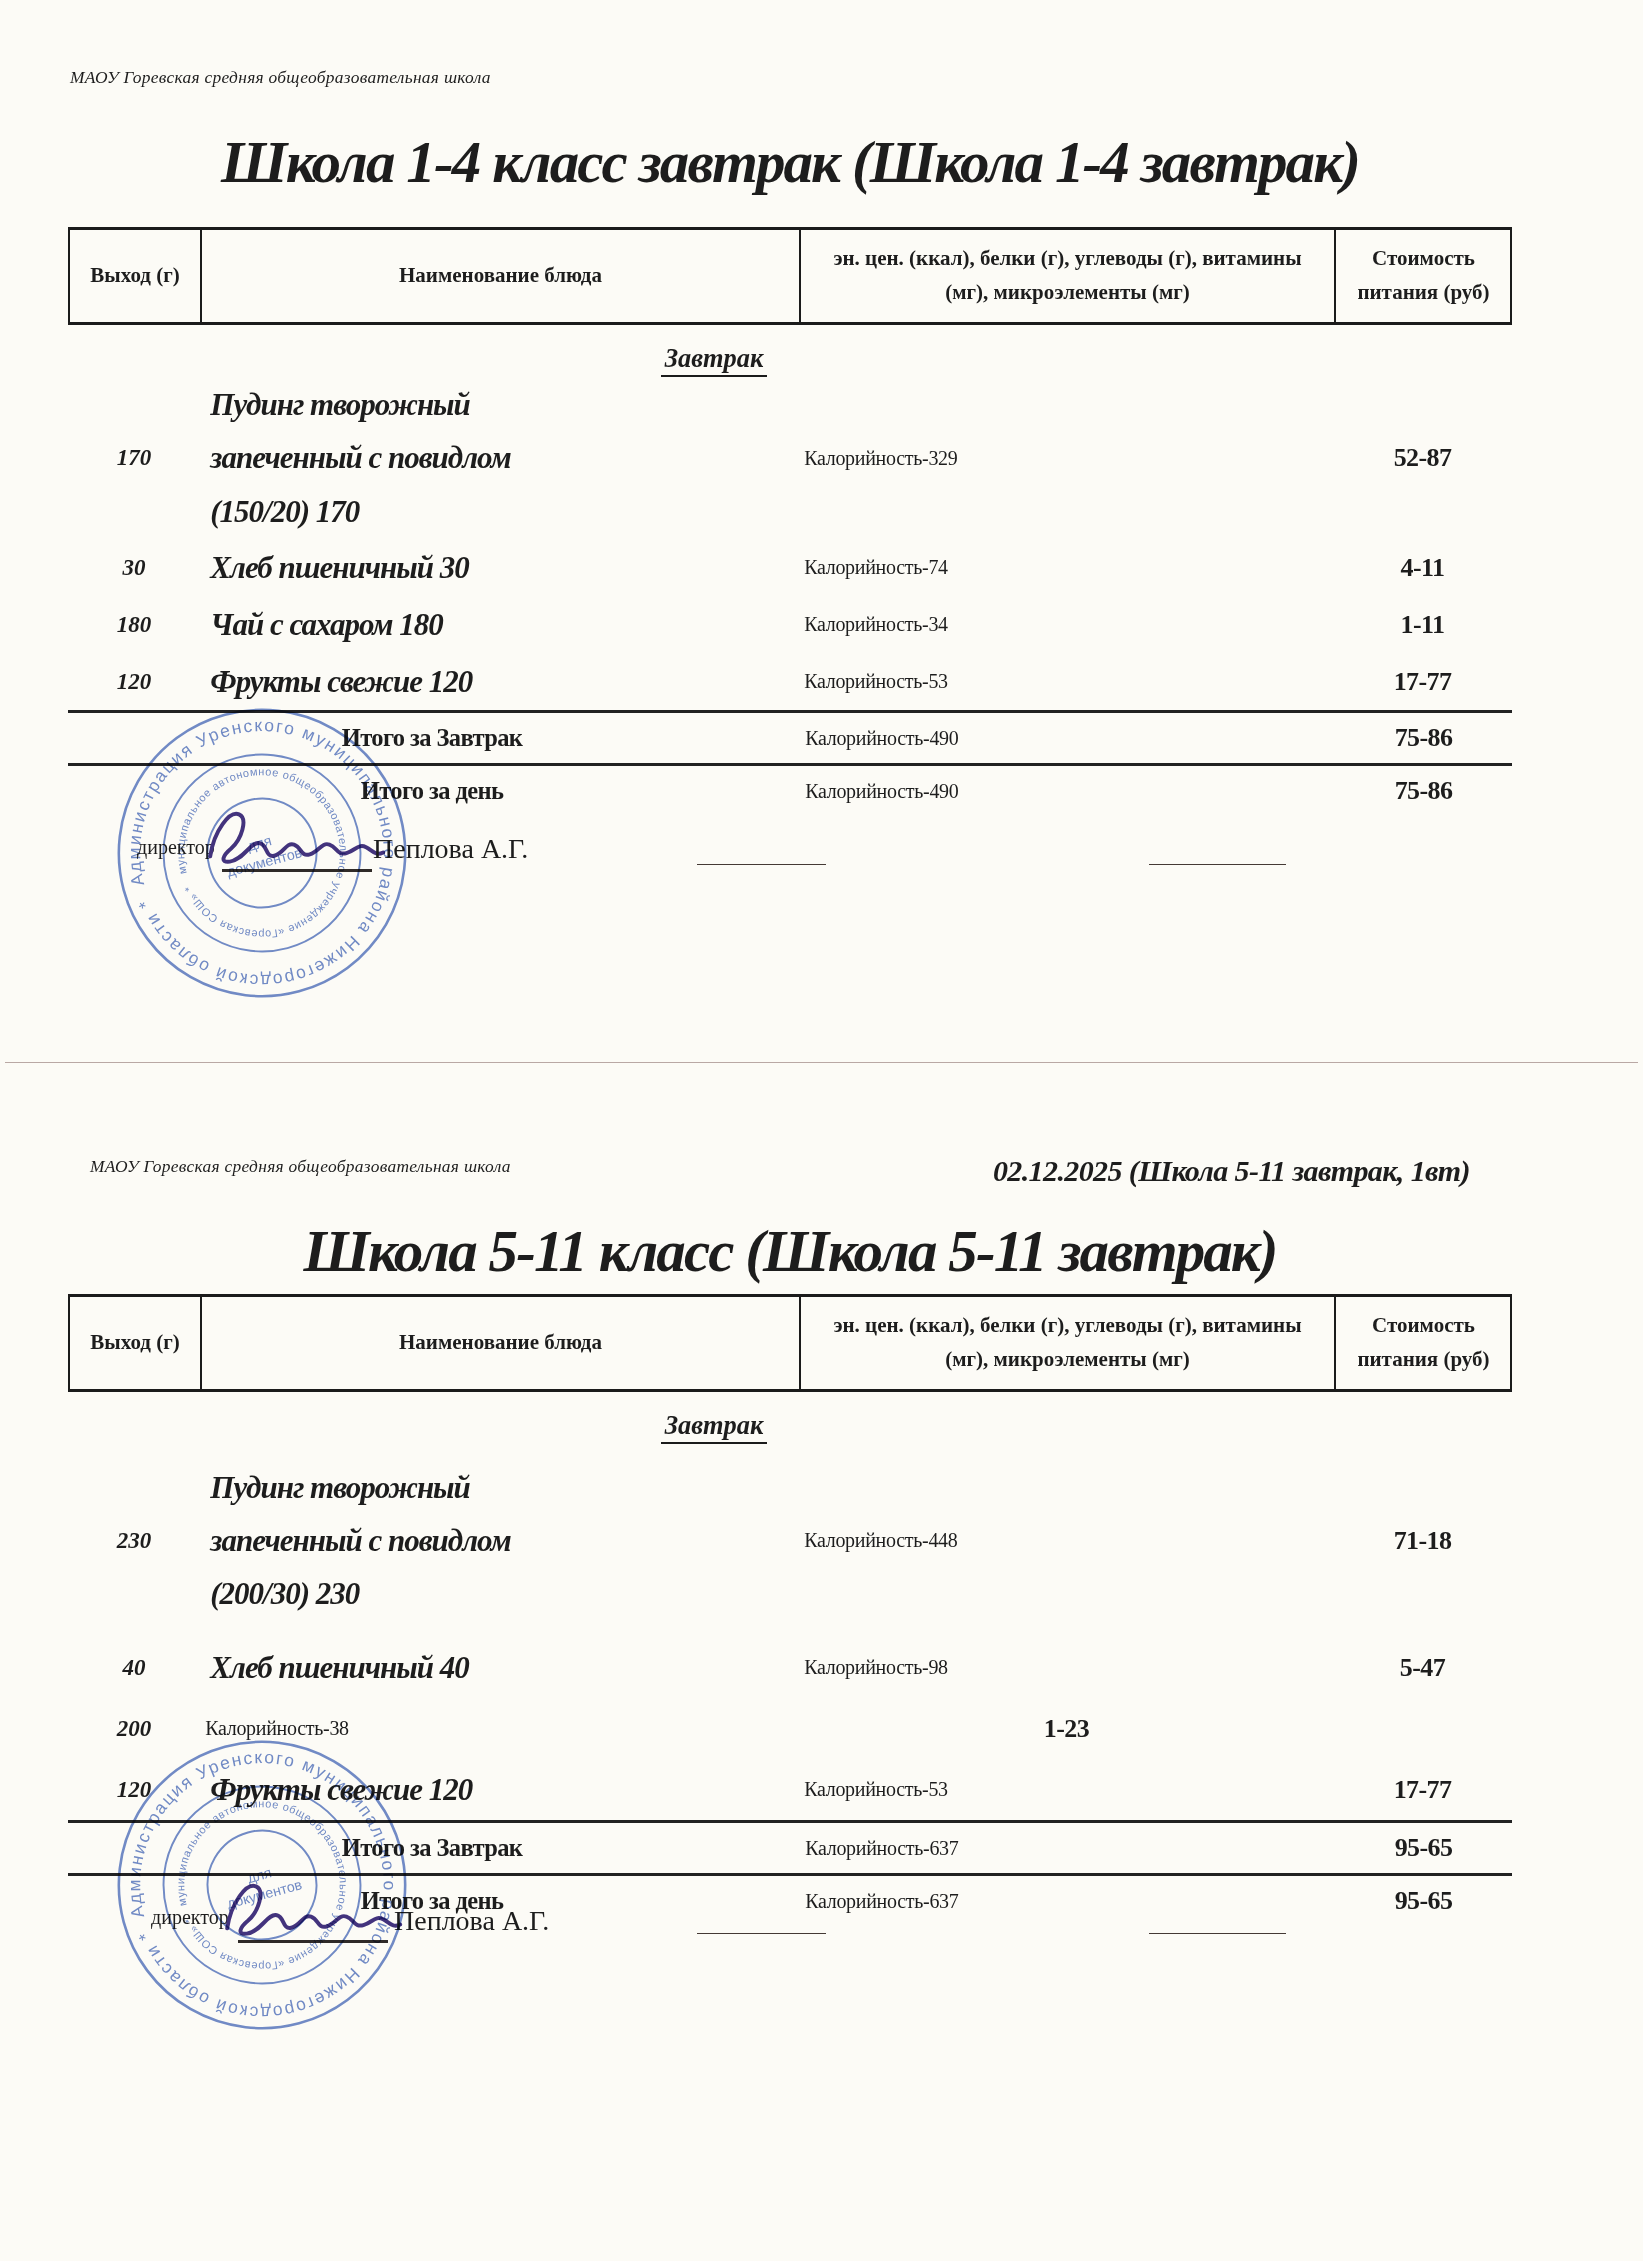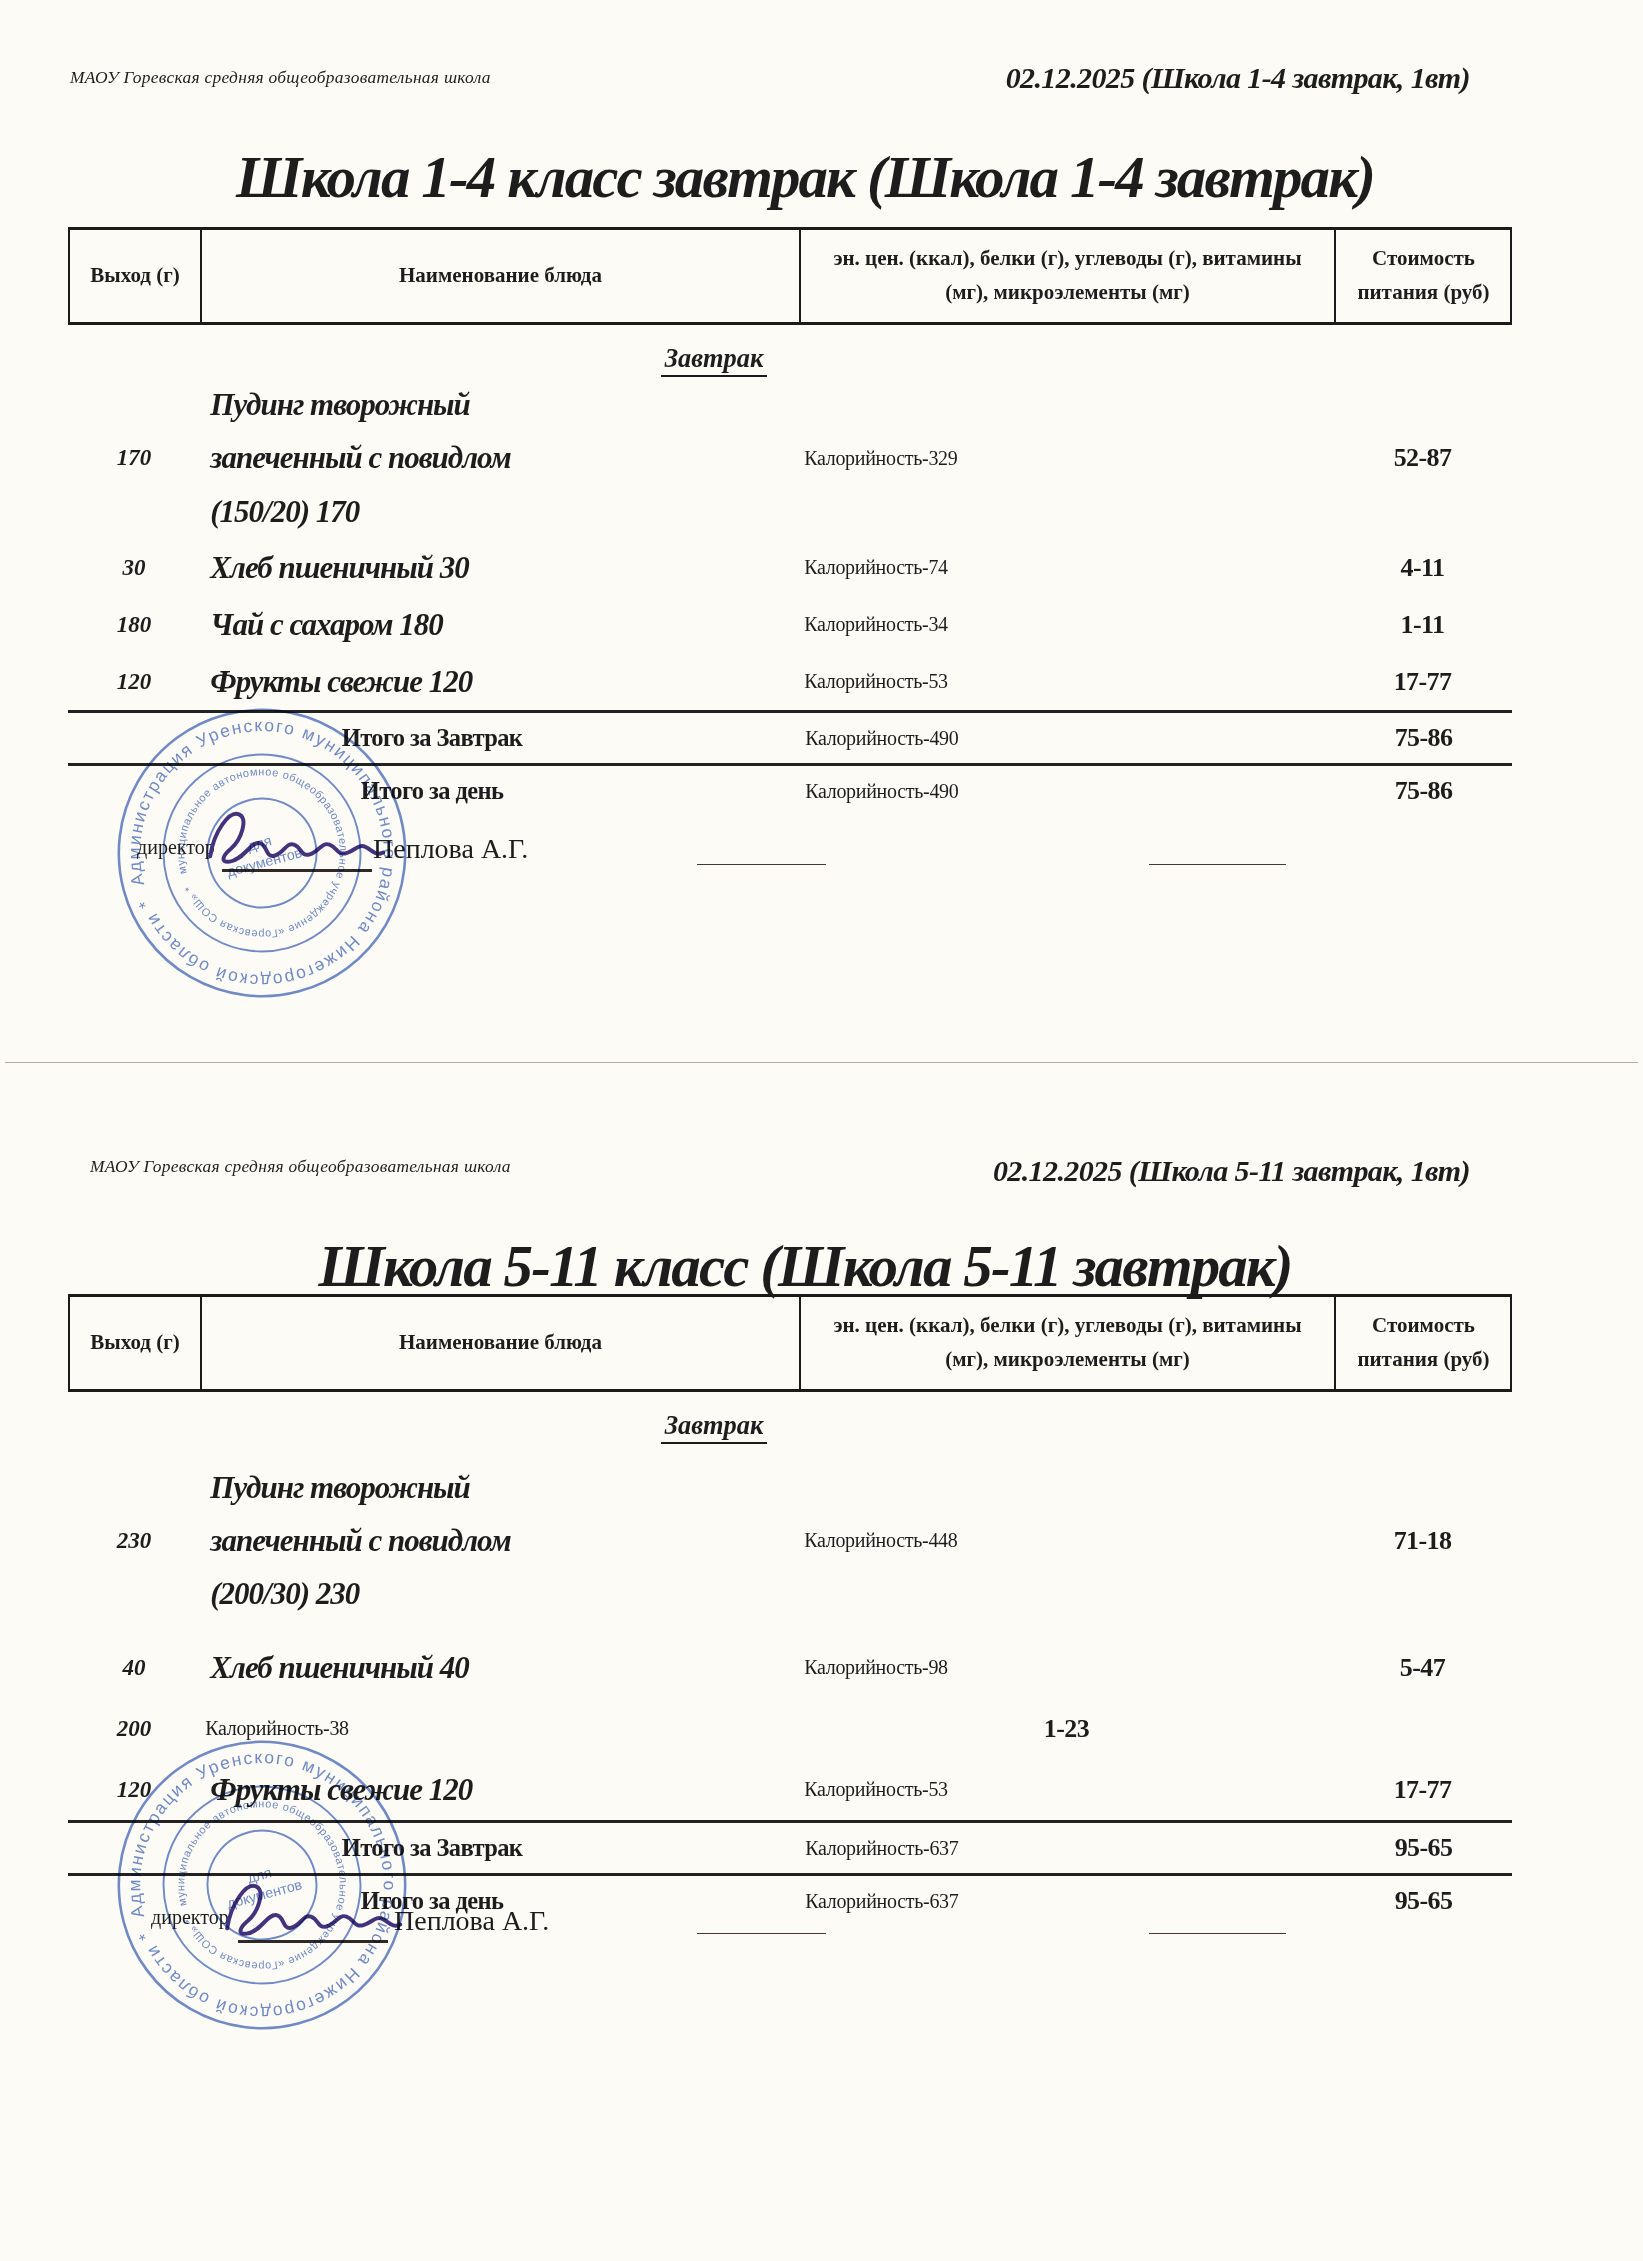--- a/index.html
+++ b/index.html
@@ -14,21 +14,21 @@
   .section{position:absolute;left:0;width:1644px;height:1064px}
   .s1{top:0}
   .s2{top:1067px}
 
   .org{position:absolute;left:70px;top:67px;font-style:italic;font-size:17.4px;letter-spacing:0.3px}
   .s2 .org{left:90px;top:89px}
 
   .date{position:absolute;right:174px;top:61px;font-weight:bold;font-style:italic;font-size:30px;letter-spacing:-0.6px;white-space:nowrap}
   .s2 .date{top:87px}
 
-  .title{position:absolute;left:68px;width:1444px;top:128px;margin:15px;text-align:center;
+  .title{position:absolute;left:68px;width:1444px;top:128px;margin:0;text-align:center;
          font-weight:bold;font-style:italic;font-size:59px;letter-spacing:-1.9px;white-space:nowrap}
   .s2 .title{top:150px}
 
   .tbl{position:absolute;left:68px;top:227px;width:1444px}
   .hdr{display:grid;grid-template-columns:132px 599px 535px 177px;
        border-top:3.9px solid #1b1b1b;border-bottom:3.9px solid #1b1b1b;border-right:2.6px solid #1b1b1b}
   .hdr .cell{border-left:2.6px solid #1b1b1b;min-height:92px;display:flex;align-items:center;justify-content:center;
        text-align:center;font-weight:bold;font-size:21px;line-height:1.6;padding:5.2px 11.6px;box-sizing:border-box}
 
   .meal-row{height:52px;display:flex;align-items:flex-end;justify-content:center}
@@ -68,21 +68,20 @@
   .stamp .ring{fill:none;stroke:var(--stamp,#4e6fbf)}
   .stamp text{fill:var(--stamp,#4e6fbf);font-family:"Liberation Sans",sans-serif}
 
   .divider{position:absolute;top:1062px;left:5.2px;width:1633px;border-top:1.9px solid var(--divider,#b9a8a4)}
 </style>
 </head>
 <body>
 
 <section class="section s1">
   <div class="org">МАОУ Горевская средняя общеобразовательная школа</div>
-  <div class="date">02.12.2025 (Школа 1-4 завтрак, 1вт)</div>
   <h1 class="title">Школа 1-4 класс завтрак (Школа 1-4 завтрак)</h1>
 
   <div class="tbl">
     <div class="hdr">
       <div class="cell">Выход (г)</div>
       <div class="cell">Наименование блюда</div>
       <div class="cell">эн. цен. (ккал), белки (г), углеводы (г), витамины (мг), микроэлементы (мг)</div>
       <div class="cell">Стоимость питания (руб)</div>
     </div>
 

